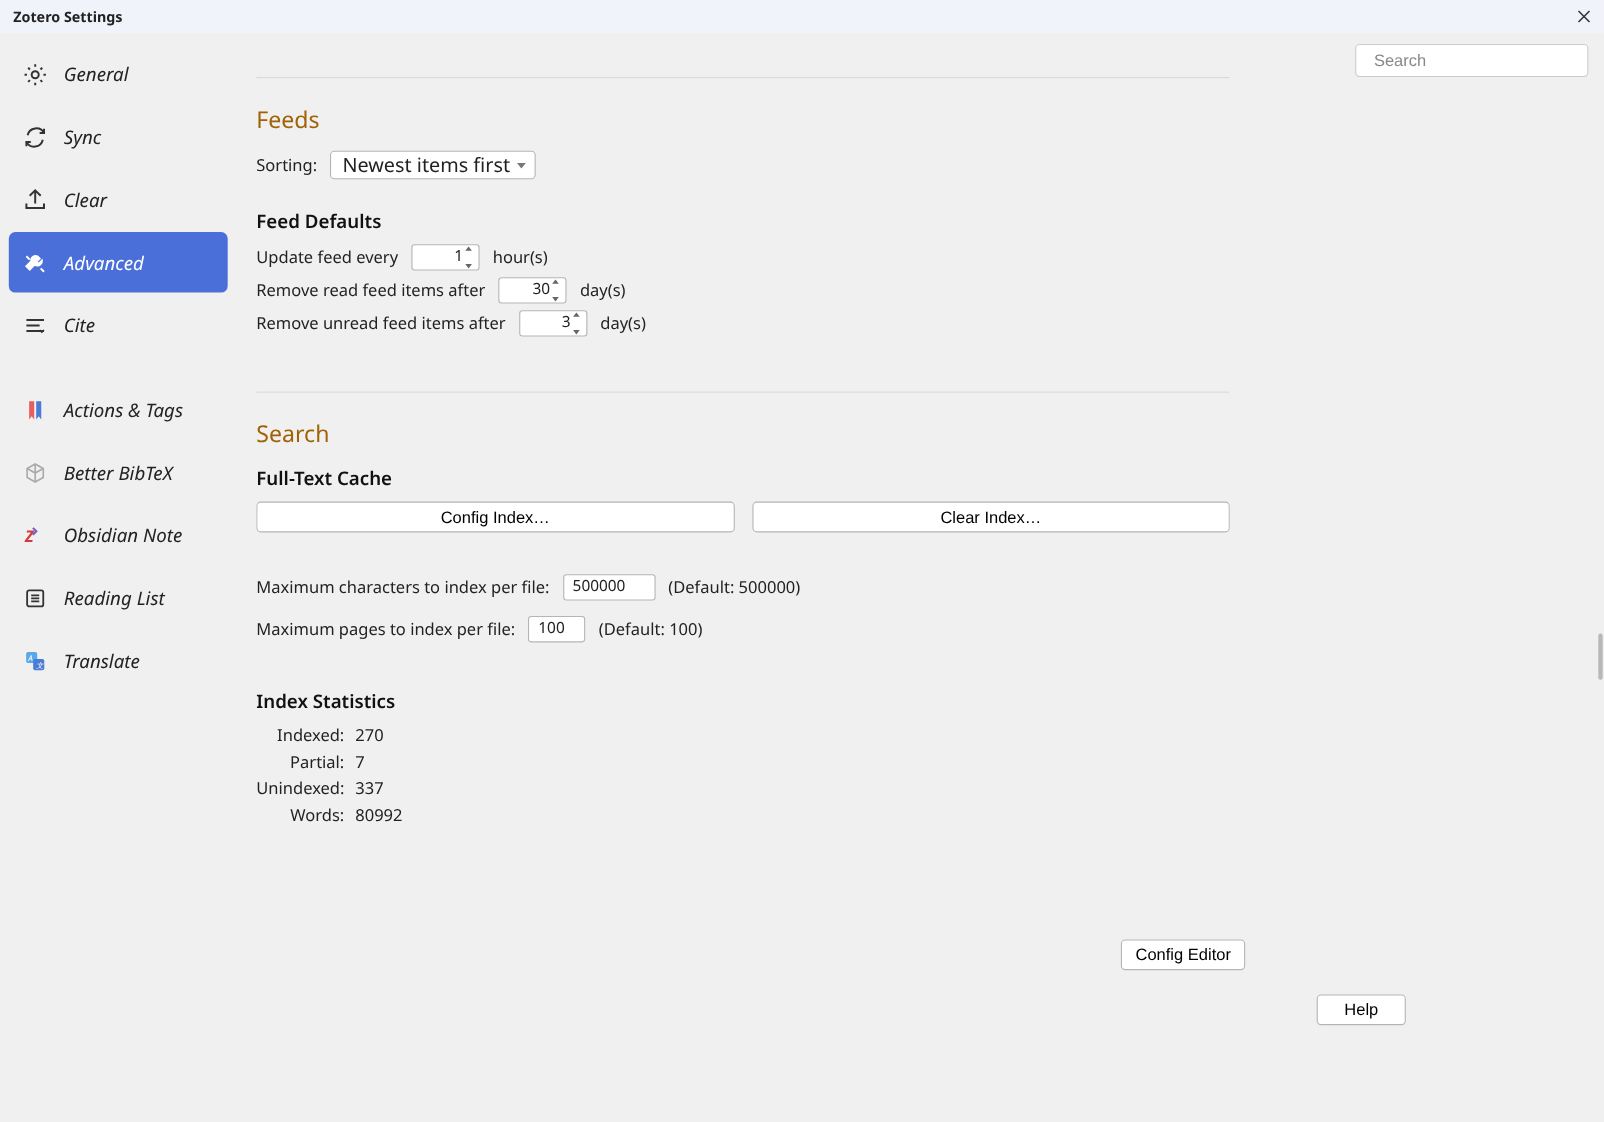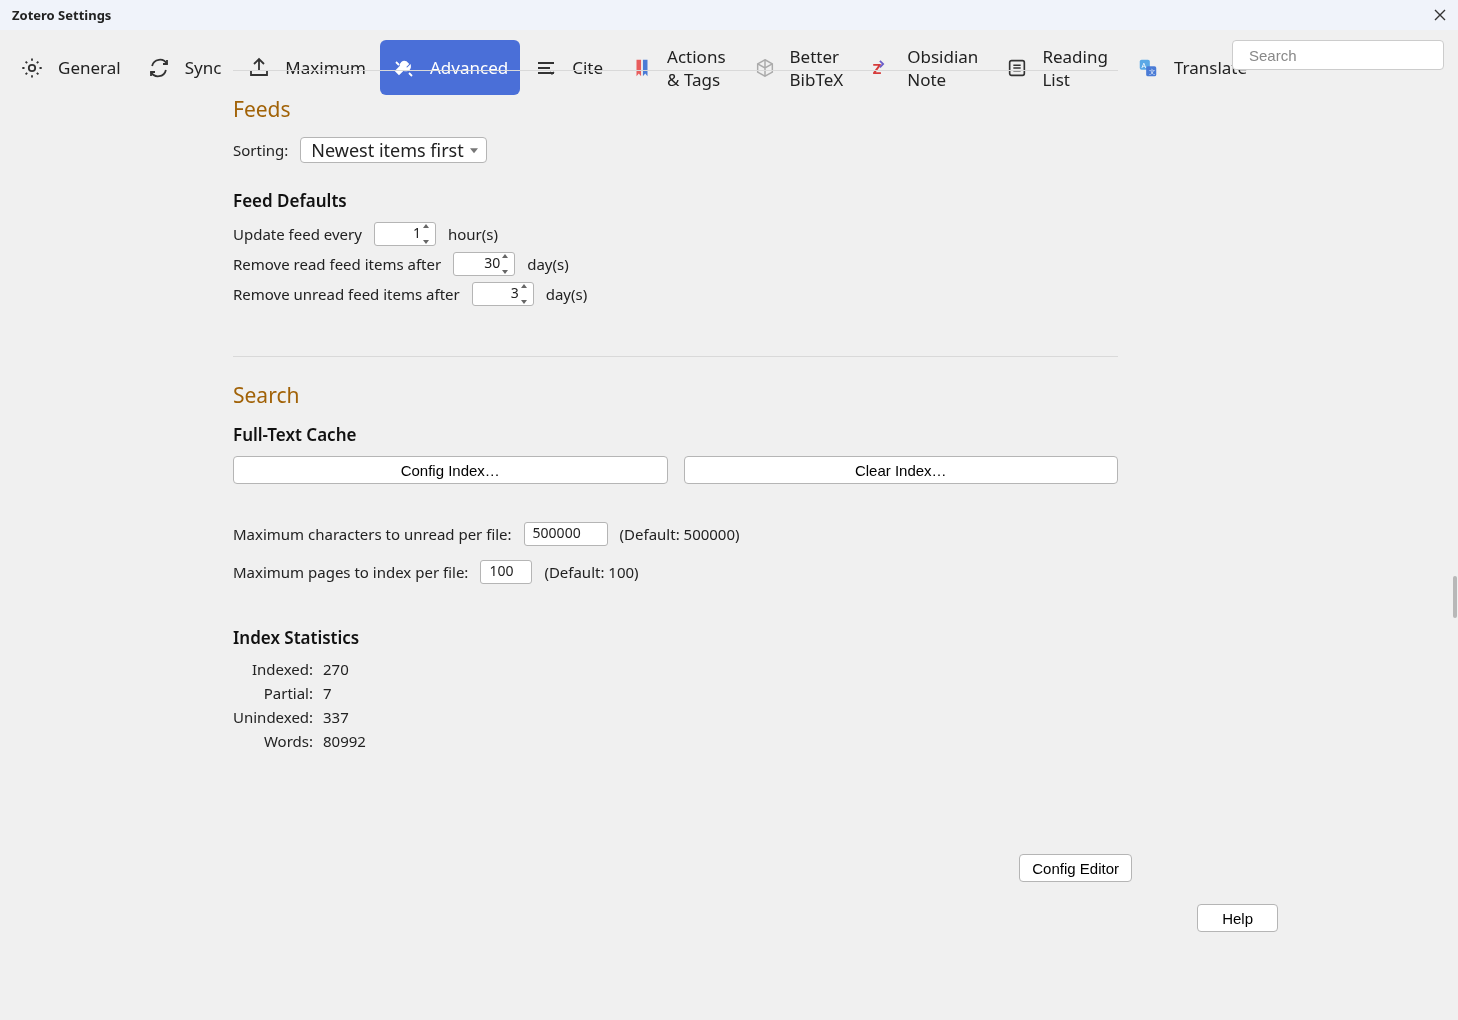--- a/index.html
+++ b/index.html
@@ -37,22 +37,23 @@
     flex:1;
     display:flex;
     position:relative;
     min-height:0;
   }
 
   .sidebar {
     width: 215px;
     padding: 10px 8px 10px 8px;
     display:flex;
-    flex-direction:row;
+    flex-direction:column;
     gap: 2px;
+    font-style: italic;
   }
   .nav-item {
     display:flex;
     align-items:center;
     gap: 14px;
     padding: 0px 12px;
     border-radius: 6px;
     height: 55px;
     font-size:17px;
     color:#222;
@@ -263,21 +264,21 @@
         <span>Sync</span>
       </div>
 
       <div class="nav-item">
         <span class="icon">
           <svg width="24" height="24" viewBox="0 0 24 24" fill="none" stroke="#333" stroke-width="1.8">
               <path d="M12 15V4M7 8l5-5 5 5"></path>
               <path d="M4 15v4h16v-4"></path>
             </svg>
         </span>
-        <span>Maximum</span>
+        <span>Clear</span>
       </div>
 
       <div class="nav-item active">
         <span class="icon">
           <svg width="24" height="24" viewBox="0 0 24 24" fill="none" stroke="#fff" stroke-width="1.8">
               <path d="M14 6a4 4 0 0 0-5.5 4.5L4 15l3 3 4.5-4.5A4 4 0 0 0 18 10l-3 3-2-2 3-3z"></path>
               <path d="M4 6l3 3M17 17l3 3"></path>
             </svg>
         </span>
         <span>Advanced</span>
@@ -422,21 +423,21 @@
         <h3 class="subheading" style="margin-top:14px">Full-Text Cache</h3>
 
         <div class="btn-row">
           <button class="btn">Config Index…</button>
           <button class="btn">Clear Index…</button>
         </div>
 
         <div style="height:32px"></div>
 
         <div class="row">
-          <span>Maximum characters to unread per file:</span>
+          <span>Maximum characters to index per file:</span>
           <div class="num-input wide">
             <span>500000</span>
           </div>
           <span>(Default: 500000)</span>
         </div>
 
         <div class="row" style="margin-top:14px">
           <span>Maximum pages to index per file:</span>
           <div class="num-input" style="width:52px; text-align:left; padding-left:8px; padding-right:6px;">
             <span>100</span>

